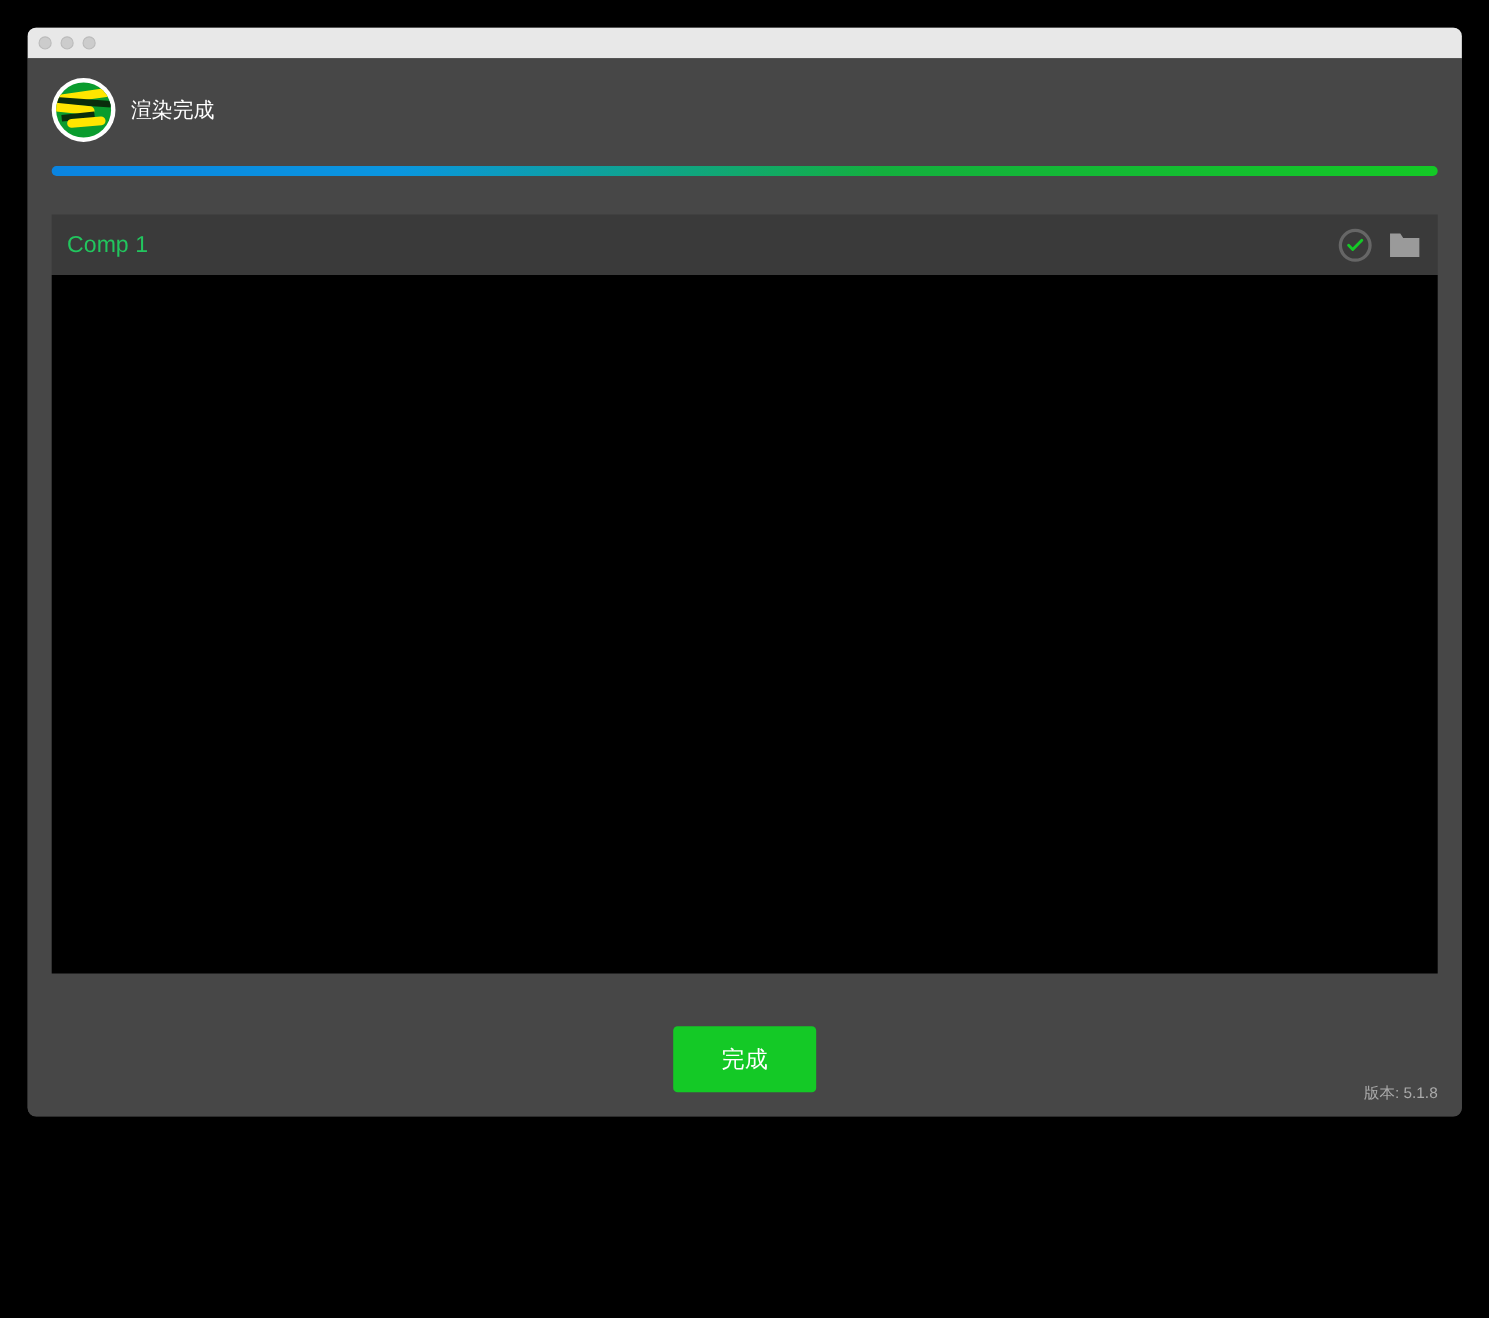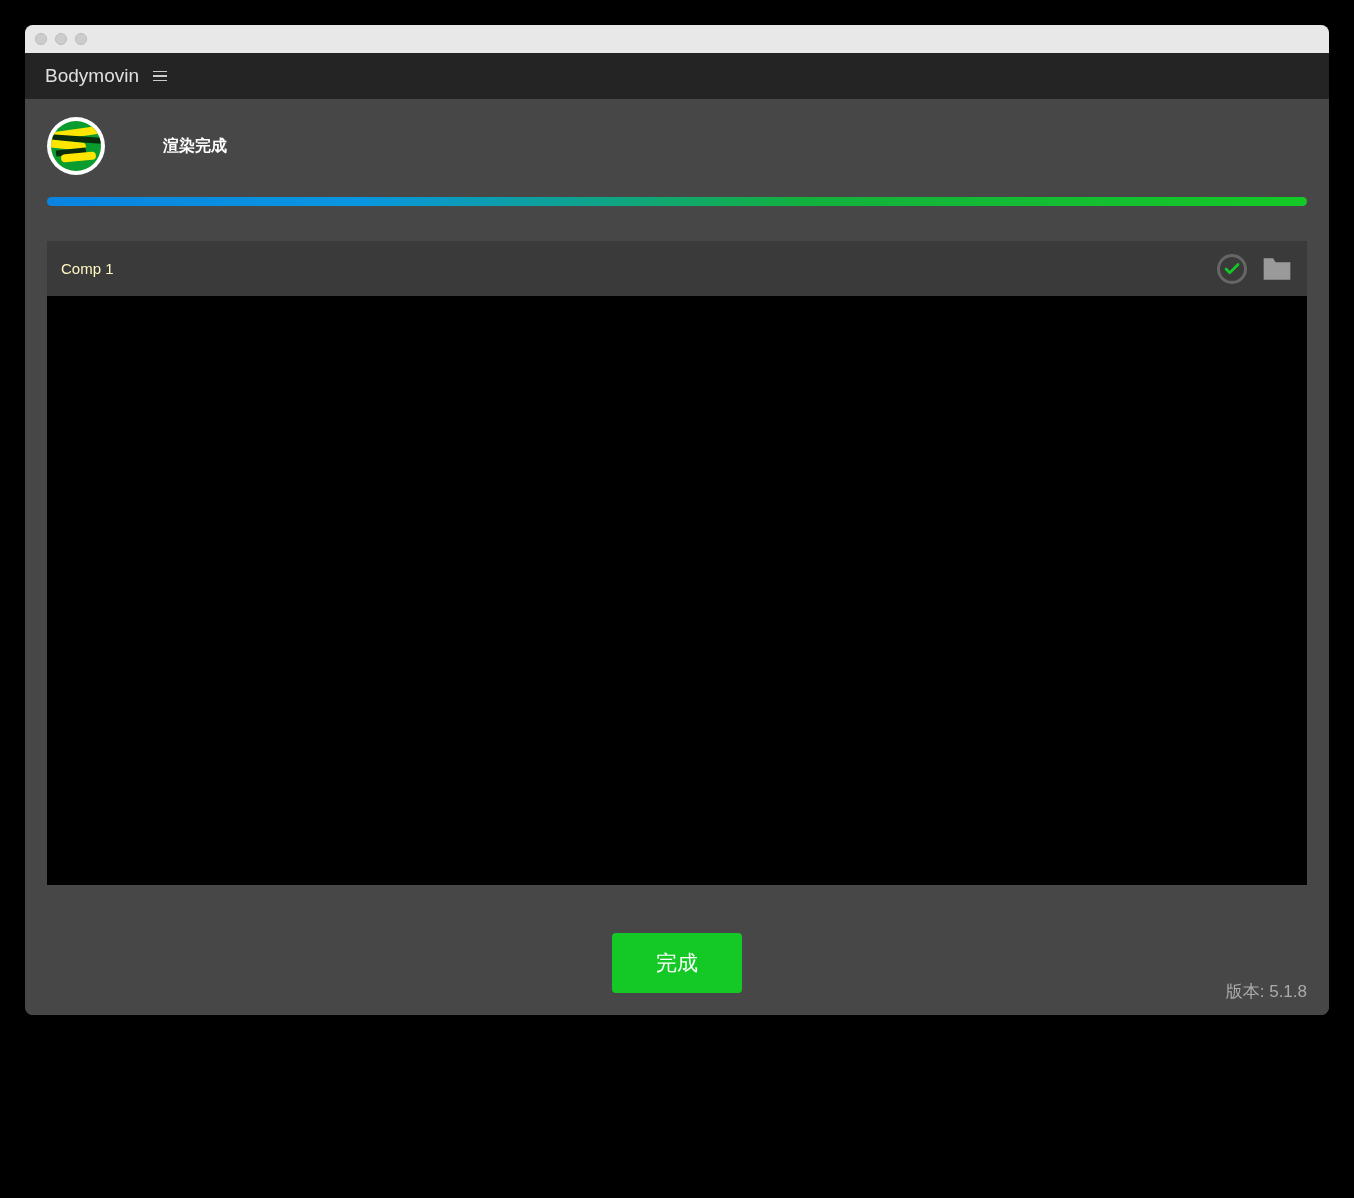--- a/index.html
+++ b/index.html
@@ -108,23 +108,22 @@
     .logo-dark {
       position: absolute;
       width: 100%;
       height: 6px;
       background: #0a2e0c;
     }
     .logo-dark.d1 { top: 15px; transform: rotate(4deg); }
     .logo-dark.d2 { top: 28px; transform: rotate(-6deg); width: 60%; left: 5px; }
     .status-text {
       color: #fff;
-      font-size: 16px;
-      font-weight: 700;
-      margin-left: 44px;
+      font-size: 19px;
+      font-weight: 400;
     }
     .progress-bar {
       height: 9px;
       width: 100%;
       border-radius: 5px;
       background: linear-gradient(90deg, #0a84e0 0%, #0a96e0 25%, #14b03e 60%, #14c926 100%);
       margin-bottom: 35px;
     }
     .comp-section {
       flex: 1;
@@ -133,22 +132,22 @@
     }
     .comp-header {
       height: 55px;
       background: #3a3a3a;
       display: flex;
       align-items: center;
       padding: 0 14px;
       justify-content: space-between;
     }
     .comp-name {
-      color: #fef9c3;
-      font-size: 15px;
+      color: #22c55e;
+      font-size: 21px;
       font-weight: 500;
     }
     .comp-actions {
       display: flex;
       align-items: center;
       gap: 14px;
     }
     .check-circle {
       width: 30px;
       height: 30px;
@@ -188,41 +187,33 @@
       border: none;
       padding: 16px 44px;
       border-radius: 4px;
       cursor: pointer;
     }
     .version-label {
       position: absolute;
       right: 0;
       bottom: 0;
       color: #aaa;
-      font-size: 17px;
+      font-size: 14px;
     }
   </style>
 </head>
 <body>
 
 <div class="window">
   <div class="titlebar">
     <div class="traffic-light"></div>
     <div class="traffic-light"></div>
     <div class="traffic-light"></div>
   </div>
 
-  <div class="header">
-    <span class="header-title">Bodymovin</span>
-    <div class="hamburger">
-      <span></span>
-        <span></span>
-        <span></span>
-    </div>
-  </div>
 
   <div class="content">
     <div class="status-row">
       <div class="logo-circle">
         <div class="logo-inner">
           <div class="logo-wave w1"></div>
           <div class="logo-dark d1"></div>
           <div class="logo-wave w2"></div>
           <div class="logo-dark d2"></div>
           <div class="logo-wave w3"></div>

